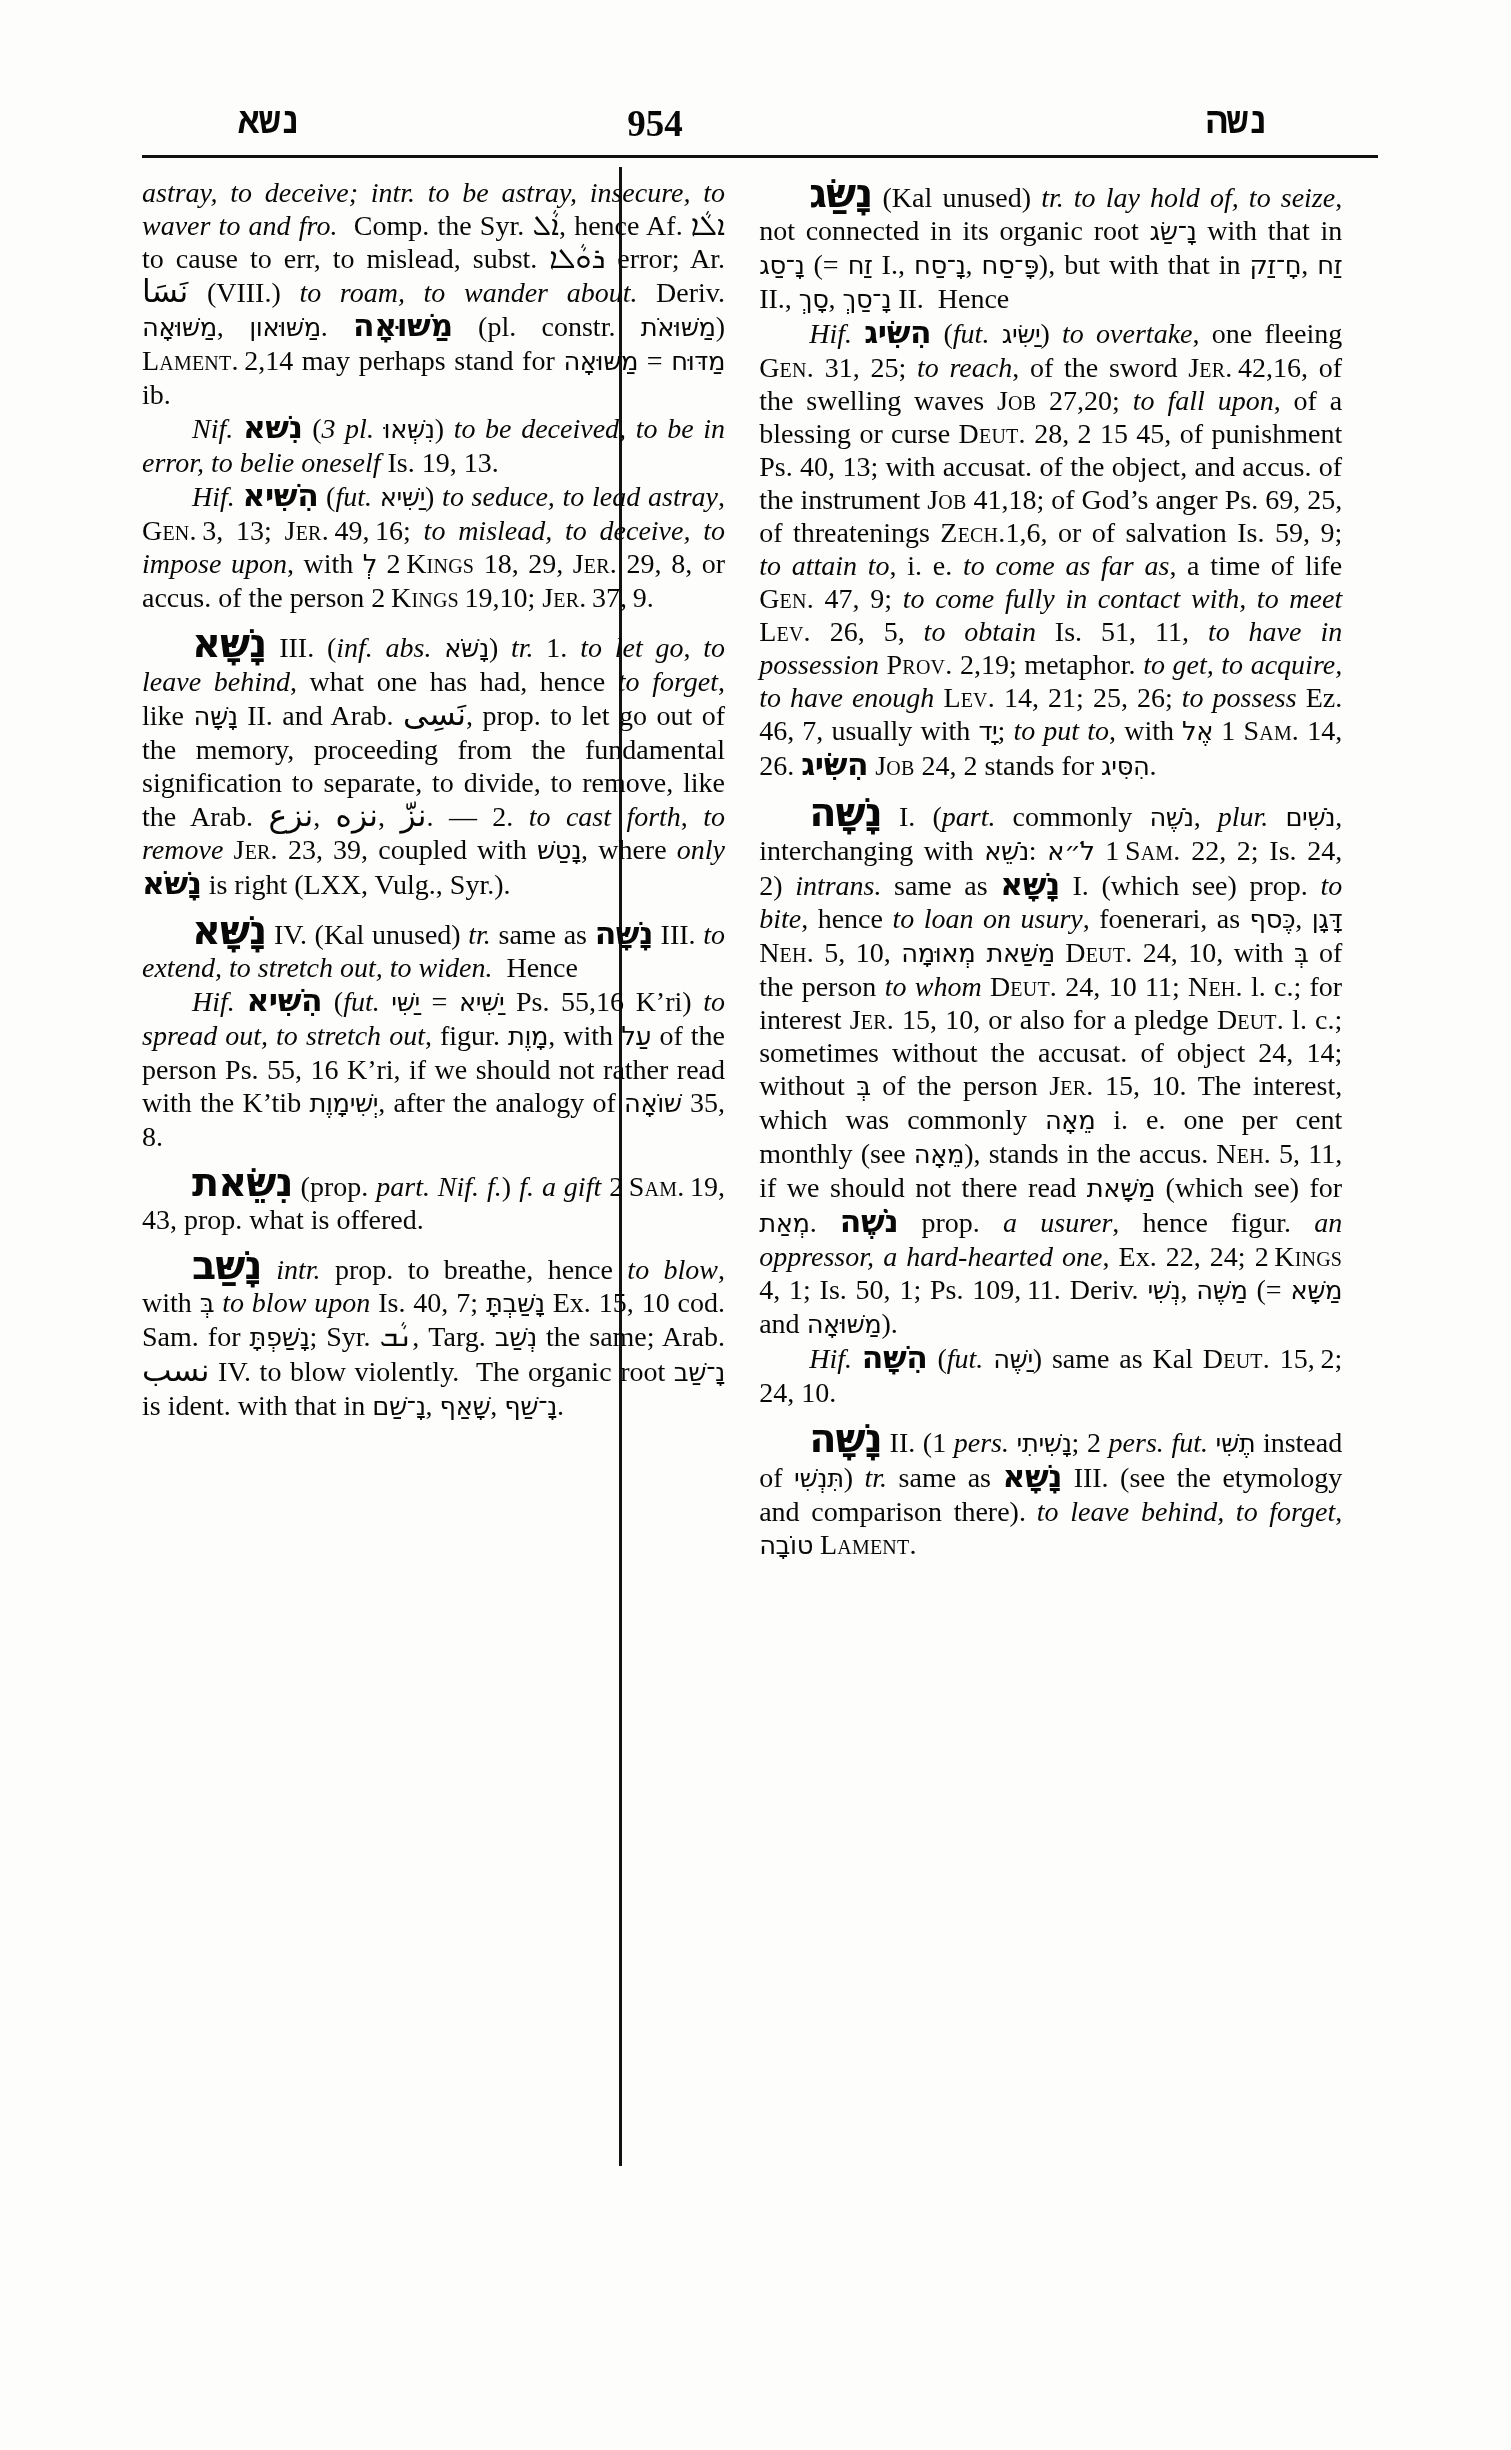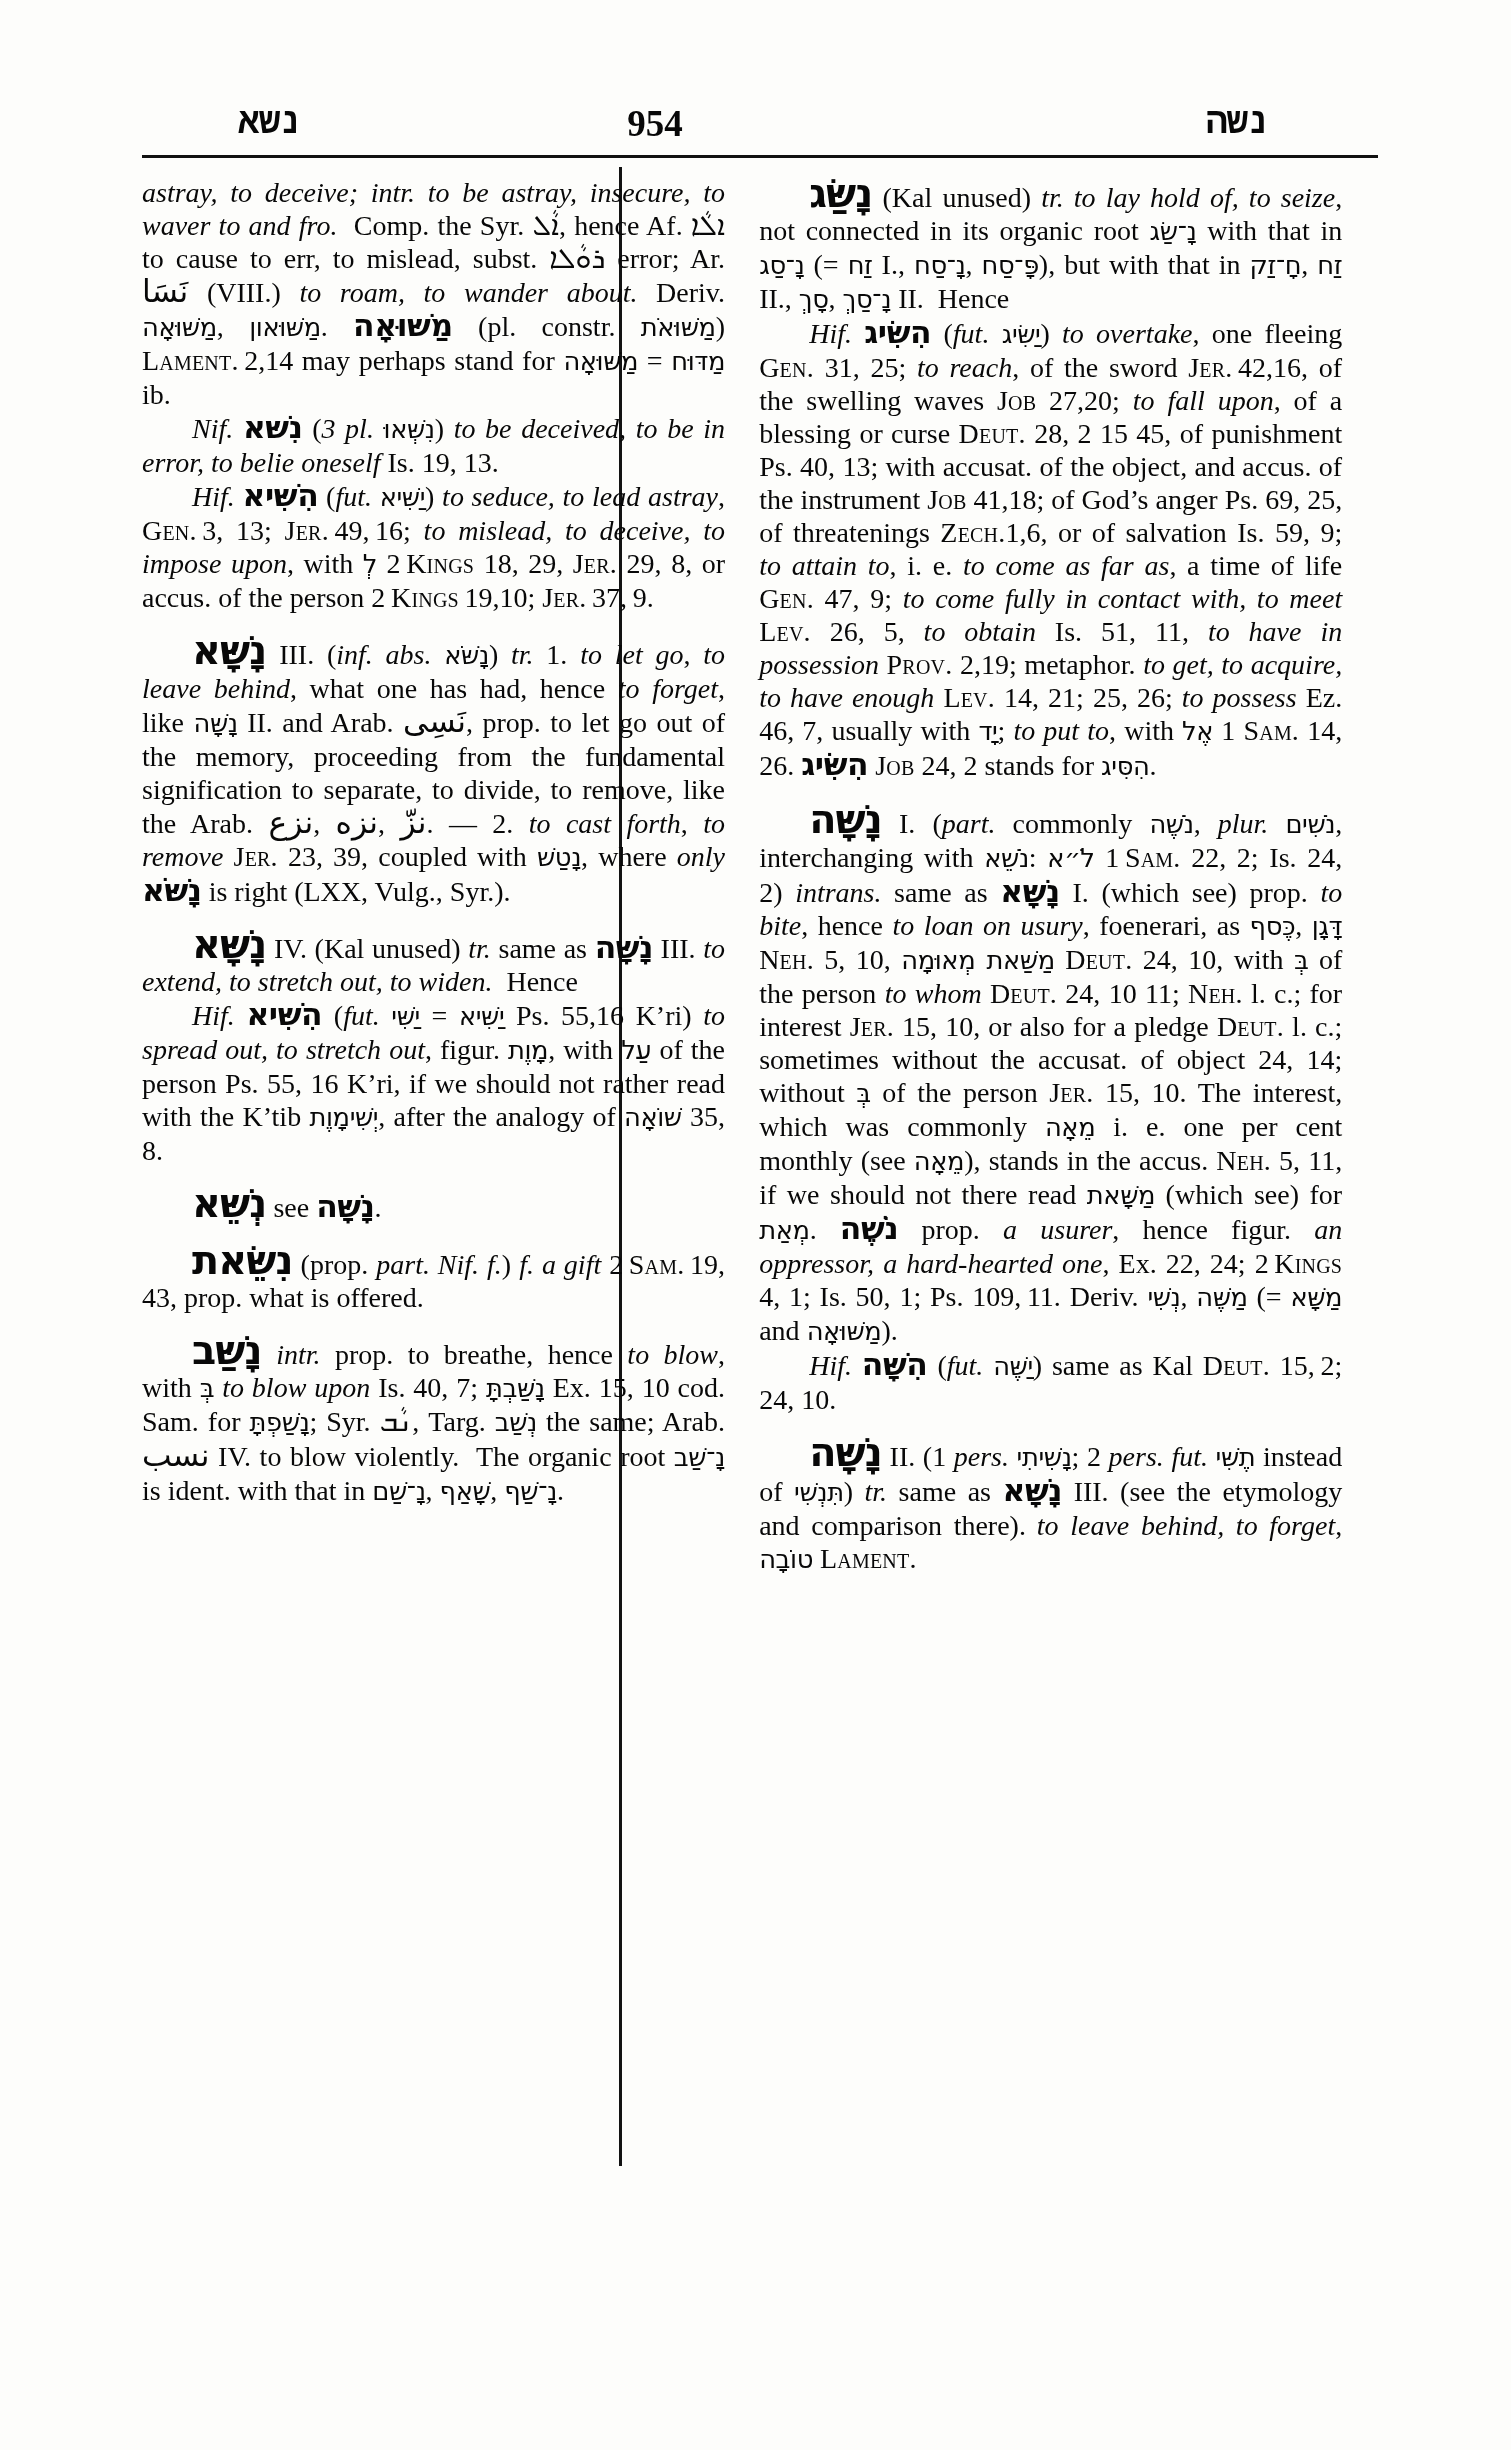--- a/index.html
+++ b/index.html
@@ -82,21 +82,21 @@
 
   
   p.entry {
     margin: 0;
     text-indent: 50px;
   }
   p.cont {
     margin: 0;
     text-indent: 0;
   }
-  p.gap { margin-top: 19px; }
+  p.gap { margin-top: 12px; }
 
   
   .i   { font-style: italic; }
   .sc  { font-variant: small-caps; font-size: 1.0em; letter-spacing: 0.2px; }
   .heb {
     font-family: "DejaVu Sans", sans-serif;
     font-size: 0.92em;
     direction: rtl;
     unicode-bidi: isolate;
     letter-spacing: -0.4px;
@@ -195,22 +195,20 @@
       <p class="entry"><span class="i">Hif.</span>
         <span class="hw2">הִשִּׁיא</span>
         (<span class="i">fut.</span> <span class="heb">יַשִּׁי</span> =
         <span class="heb">יַשִּׁיא</span> Ps. 55,16
         K’ri) <span class="i">to spread out, to stretch out</span>, figur.
         <span class="heb">מָוֶת</span>, with <span class="heb">עַל</span>
         of the person Ps. 55, 16 K’ri, if we should not rather read with the K’tib
         <span class="heb">יְשִׁימָוֶת</span>, after the analogy of
         <span class="heb">שׁוֹאָה</span> 35, 8.</p>
 
-      <p class="entry gap"><span class="hw">נְשֵּׁא</span>
-        see <span class="hw2">נָשָּׁה</span>.</p>
 
       <p class="entry gap"><span class="hw">נִשֵּׂאת</span>
         (prop. <span class="i">part. Nif. f.</span>) <span class="i">f. a gift</span>
         2 <span class="sc">Sam.</span> 19, 43, prop. what is offered.</p>
 
       <p class="entry gap"><span class="hw">נָשַּׁב</span>
         <span class="i">intr.</span> prop. to breathe, hence <span class="i">to blow</span>, with
         <span class="heb">בְּ</span> <span class="i">to blow upon</span> Is. 40, 7;
         <span class="heb">נָשַּׁבְתָּ</span>
         Ex. 15, 10 cod. Sam. for <span class="heb">נָשַׁפְתָּ</span>;

